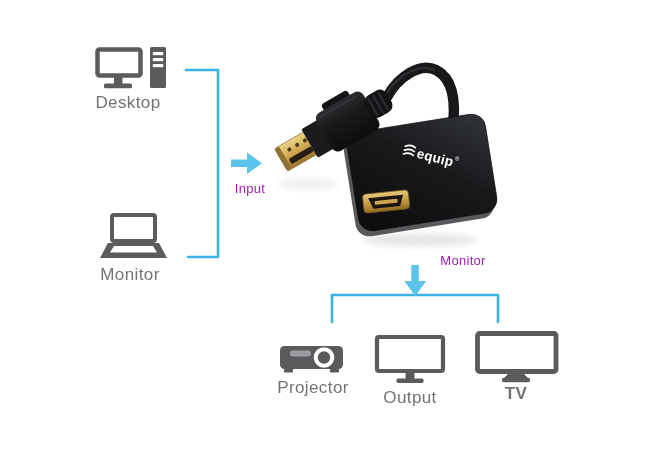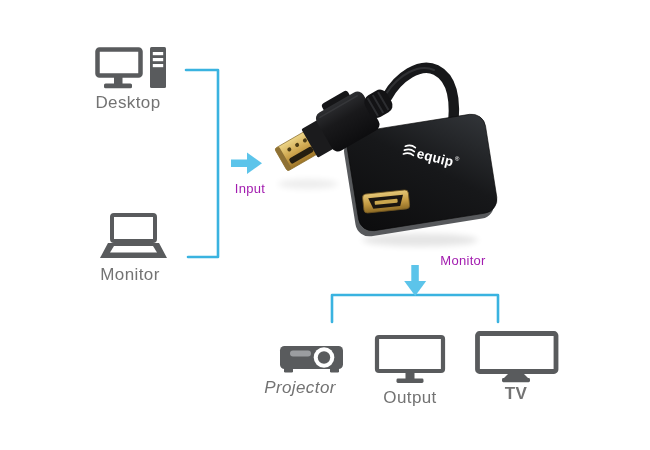--- a/index.html
+++ b/index.html
@@ -158,18 +158,18 @@
   </svg>
 
   <div class="device-label" style="left:88px;top:93px;width:80px;">Desktop</div>
 
   <div class="device-label" style="left:90px;top:265px;width:80px;">Monitor</div>
 
   <div class="io-label" style="left:220px;top:181px;width:60px;">Input</div>
 
   <div class="io-label" style="left:433px;top:253px;width:60px;">Monitor</div>
 
-  <div class="device-label" style="left:260px;top:378px;width:80px;font-style:italic;">Projector</div>
+  <div class="device-label" style="left:273px;top:378px;width:80px;">Projector</div>
 
   <div class="device-label" style="left:370px;top:388px;width:80px;">Output</div>
 
   <div class="device-label" style="left:476px;top:384px;width:80px;font-weight:bold;">TV</div>
 </div>
 
 </body></html>

